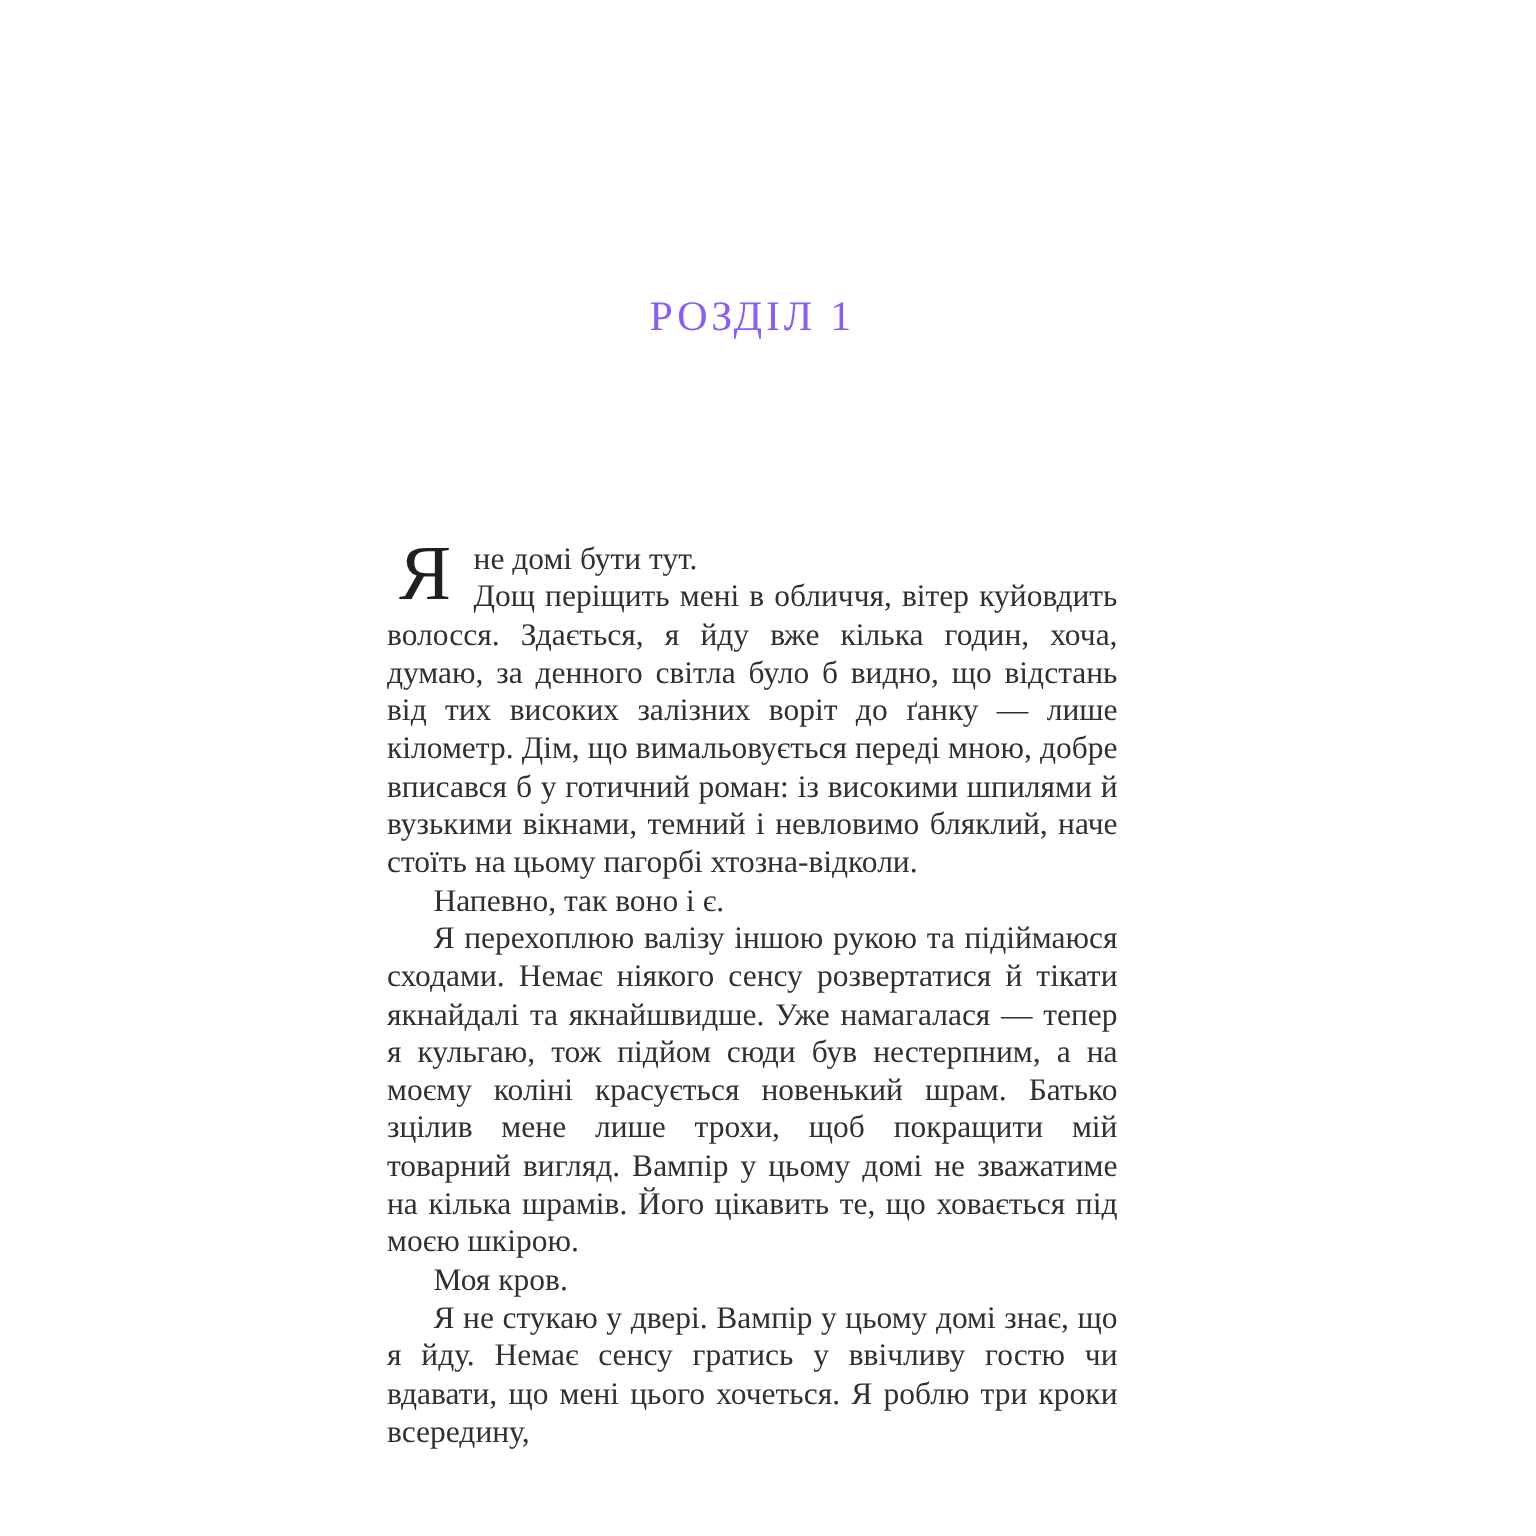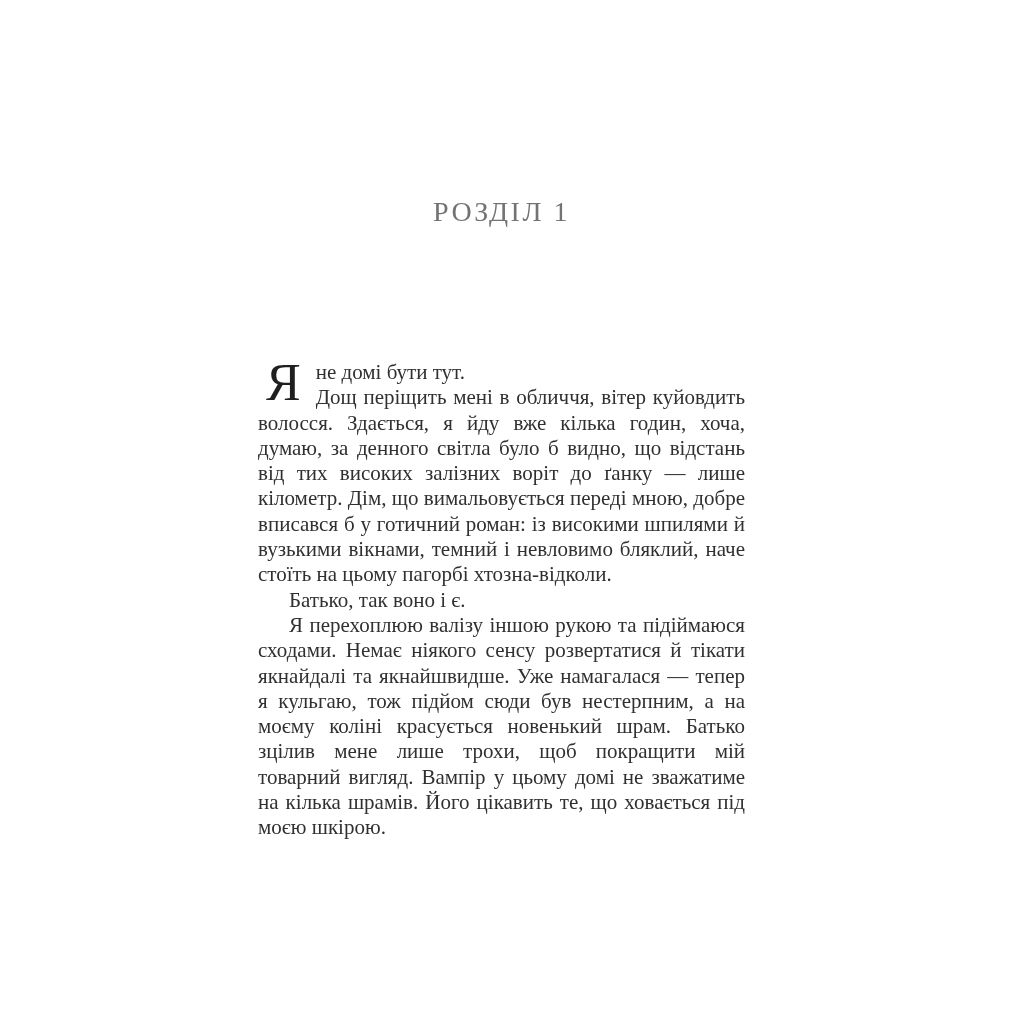--- a/index.html
+++ b/index.html
@@ -22,21 +22,21 @@
     width: 487px;
   }
   .chapter-heading {
     margin-top: 196px;
     text-align: center;
     font-family: "Liberation Serif", serif;
     font-size: 28px;
     line-height: 32px;
     font-weight: 400;
     letter-spacing: 2.5px;
-    color: #737373;
+    color: #8b5cf6;
     white-space: nowrap;
   }
   .body-text {
     margin-top: 132px;
     font-size: 21px;
     line-height: 25.3px;
     color: #303030;
     text-align: justify;
   }
   .body-text p {
@@ -65,21 +65,23 @@
     <div class="chapter-heading">РОЗДІЛ 1</div>
 
     <div class="body-text">
 
       <p>
         <span class="drop-cap">Я</span><span>не домі бути тут.</span>
       </p>
 
       <p>Дощ періщить мені в обличчя, вітер куйовдить волосся. Здається, я йду вже кілька годин, хоча, думаю, за денного світла було б видно, що відстань від тих високих залізних воріт до ґанку — лише кілометр. Дім, що вимальовується переді мною, добре вписався б у готичний роман: із високими шпилями й вузькими вікнами, темний і невловимо бляклий, наче стоїть на цьому пагорбі хтозна-відколи.</p>
 
-      <p class="para-indent">Батько, так воно і є.</p>
+      <p class="para-indent">Напевно, так воно і є.</p>
 
       <p class="para-indent">Я перехоплюю валізу іншою рукою та підіймаюся сходами. Немає ніякого сенсу розвертатися й тікати якнайдалі та якнайшвидше. Уже намагалася — тепер я кульгаю, тож підйом сюди був нестерпним, а на моєму коліні красується новенький шрам. Батько зцілив мене лише трохи, щоб покращити мій товарний вигляд. Вампір у цьому домі не зважатиме на кілька шрамів. Його цікавить те, що ховається під моєю шкірою.</p>
 
+      <p class="para-indent">Моя кров.</p>
 
+      <p class="para-indent">Я не стукаю у двері. Вампір у цьому домі знає, що я йду. Немає сенсу гратись у ввічливу гостю чи вдавати, що мені цього хочеться. Я роблю три кроки всередину,</p>
 
     </div>
   </div>
 </div>
 
 </body></html>

